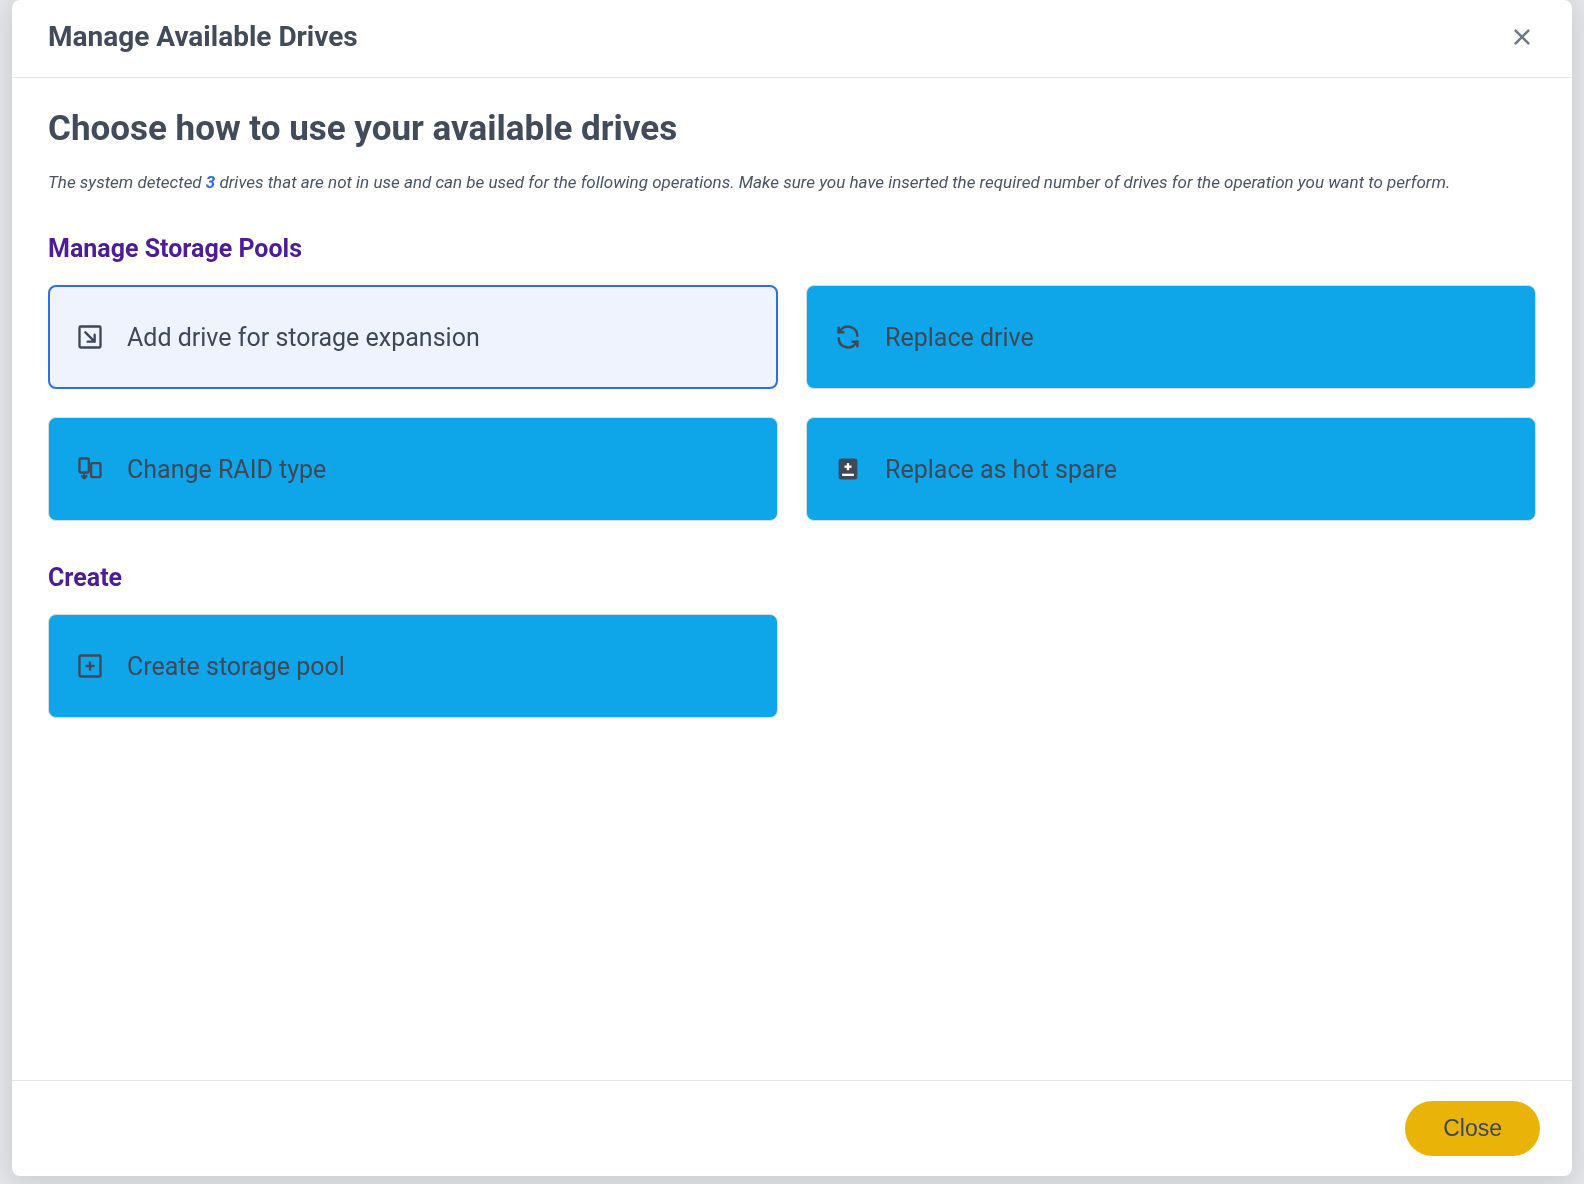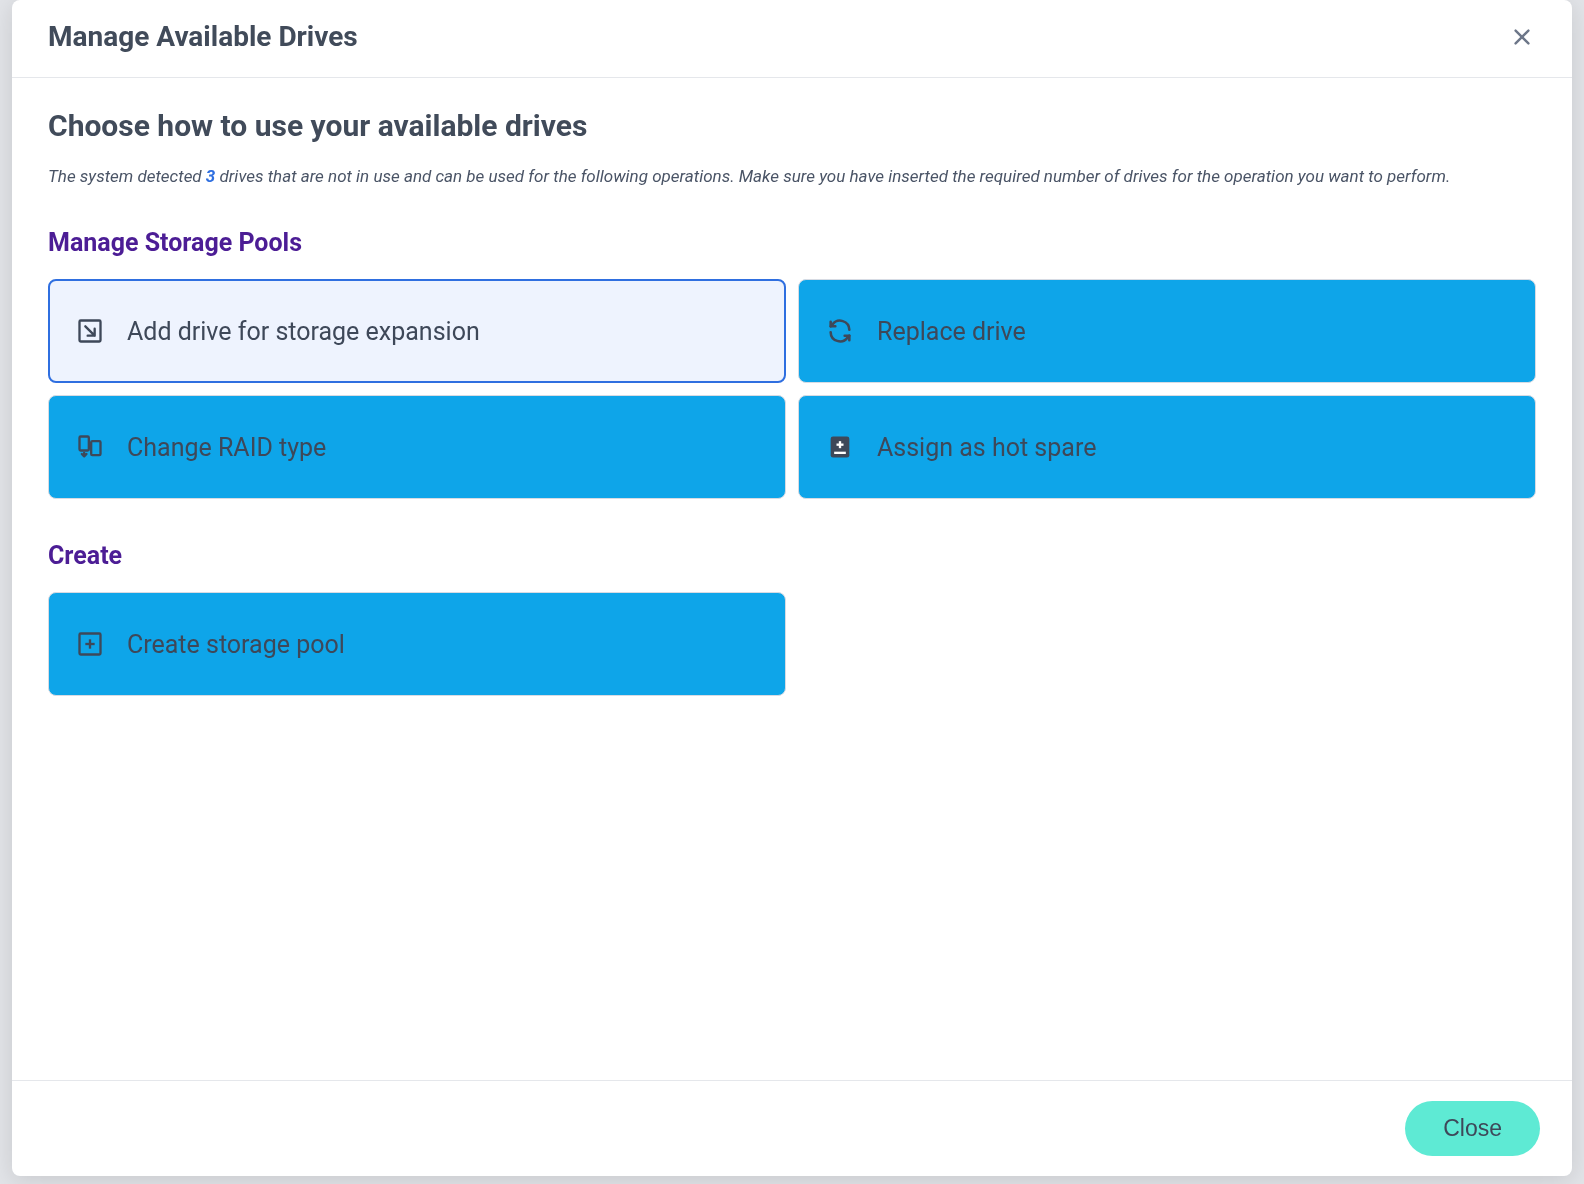--- a/index.html
+++ b/index.html
@@ -38,21 +38,21 @@
     cursor: pointer;
     color: #6d7789;
   }
   .close-x svg { width: 22px; height: 22px; }
   .modal-body {
     flex: 1 1 auto;
     padding: 30px 36px 10px 36px;
     overflow: auto;
   }
   .section-title {
-    font-size: 30px;
+    font-size: 35px;
     font-weight: 700;
     color: #414b5a;
     margin: 0 0 20px 0;
   }
   .description {
     font-size: 17px;
     line-height: 1.6;
     color: #4a5466;
     margin: 12px 0 38px 0;
     font-style: italic;
@@ -63,21 +63,21 @@
   }
   .group-label {
     font-size: 25px;
     font-weight: 700;
     color: #4c1d95;
     margin: 0 0 22px 0;
   }
   .option-grid {
     display: grid;
     grid-template-columns: 1fr 1fr;
-    gap: 12px;
+    gap: 28px;
     margin-bottom: 42px;
   }
   .option-card {
     display: flex;
     align-items: center;
     gap: 22px;
     padding: 36px 26px;
     border: 1px solid #d7dbe3;
     border-radius: 8px;
     background: #0ea5e9;
@@ -98,21 +98,21 @@
   }
   .option-card .icon svg { width: 28px; height: 28px; }
   .modal-footer {
     border-top: 1px solid #e5e7eb;
     padding: 20px 32px 20px 32px;
     display: flex;
     justify-content: flex-end;
     align-items: center;
   }
   .btn-close {
-    background: #5eead4;
+    background: #eab308;
     color: #3e4859;
     border: none;
     border-radius: 999px;
     padding: 14px 38px;
     font-size: 23px;
     cursor: pointer;
   }
 </style>
 </head>
 <body>
@@ -172,21 +172,21 @@
 
       <div class="option-card">
         <span class="icon">
           <svg viewBox="0 0 24 24" fill="currentColor">
             <rect x="4" y="3" width="16" height="18" rx="2"></rect>
             <rect x="9" y="9" width="6" height="2" fill="#fff"></rect>
             <rect x="11" y="7" width="2" height="6" fill="#fff"></rect>
             <rect x="7" y="16" width="10" height="2" fill="#fff"></rect>
           </svg>
         </span>
-        <span>Assign as hot spare</span>
+        <span>Replace as hot spare</span>
       </div>
 
     </div>
 
     <div class="group-label">Create</div>
     <div class="option-grid">
 
       <div class="option-card">
         <span class="icon">
           <svg viewBox="0 0 24 24" fill="none" stroke="currentColor" stroke-width="2">

